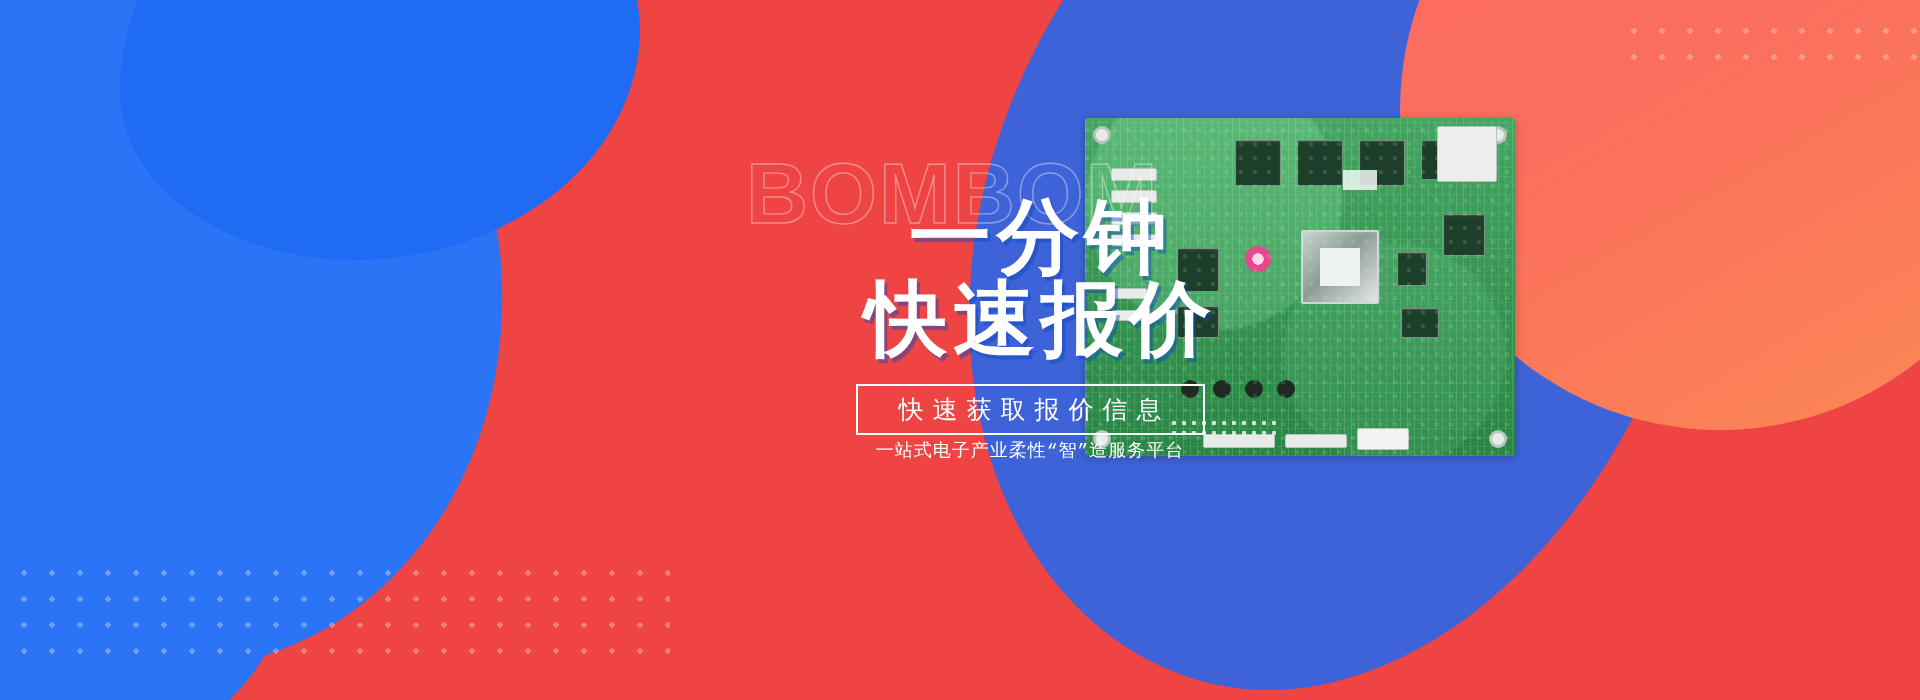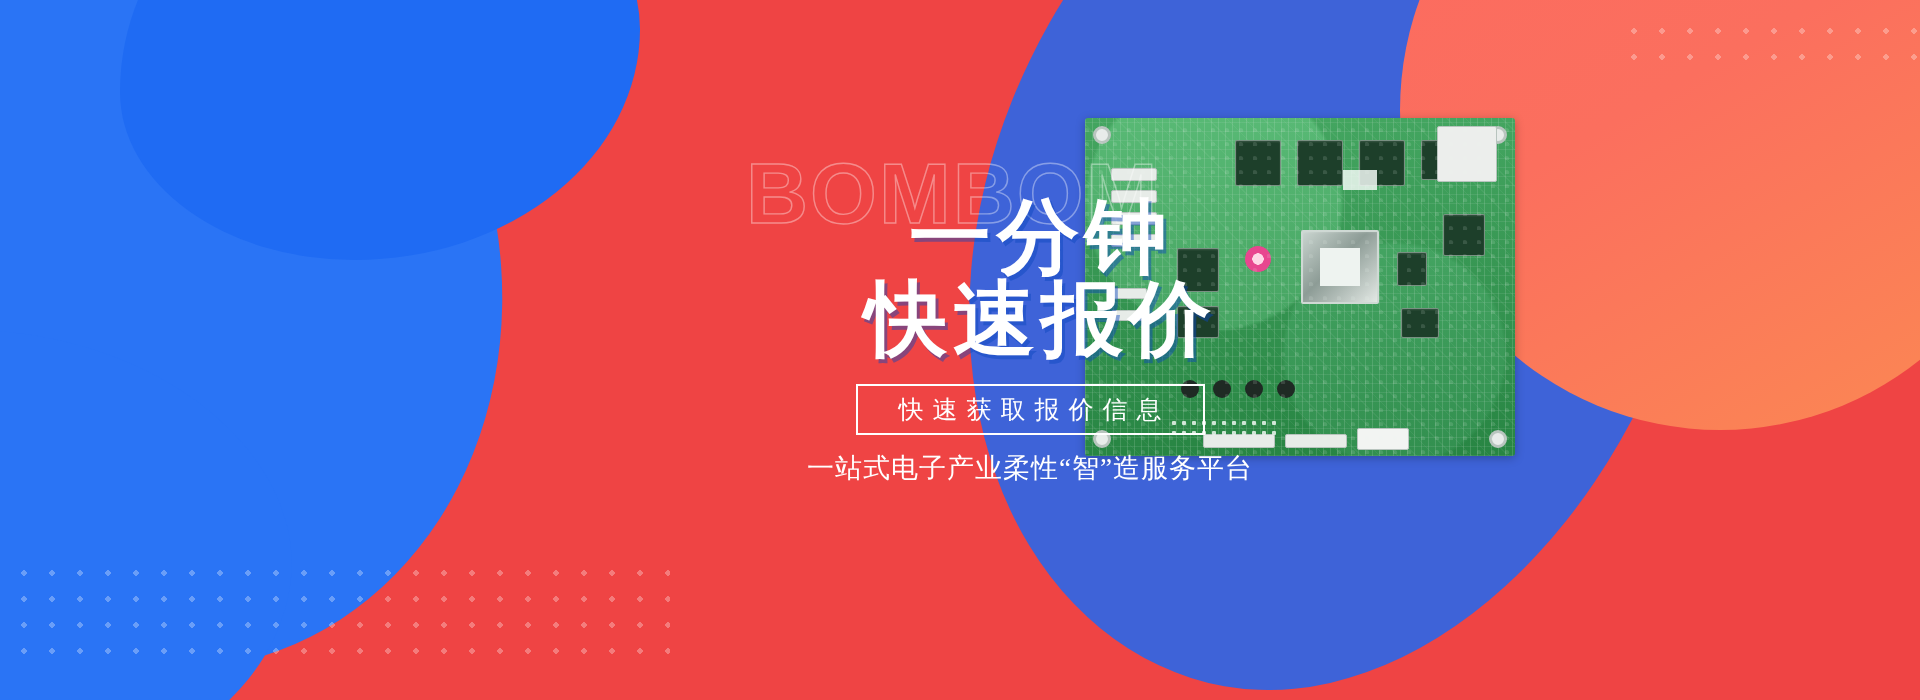--- a/index.html
+++ b/index.html
@@ -178,26 +178,25 @@
     padding:8px 32px 9px;
     border:2px solid #ffffff;
     color:#ffffff;
     font-size:25px;
     line-height:30px;
     letter-spacing:9px;
     text-indent:9px;
     white-space:nowrap;
   }
   .subtitle {
-    margin-top:17px;
     color:#ffffff;
-    font-size:27px;
+    font-size:18px;
     line-height:32px;
     letter-spacing:1px;
-    font-family:Liberation Serif, serif;
+    font-family:Liberation Mono, monospace;
     white-space:nowrap;
   }
 </style>
 </head>
 <body>
 
 <div id="banner">
 
   <div class="blob-left"></div>
   <div class="blob-mid"></div>

